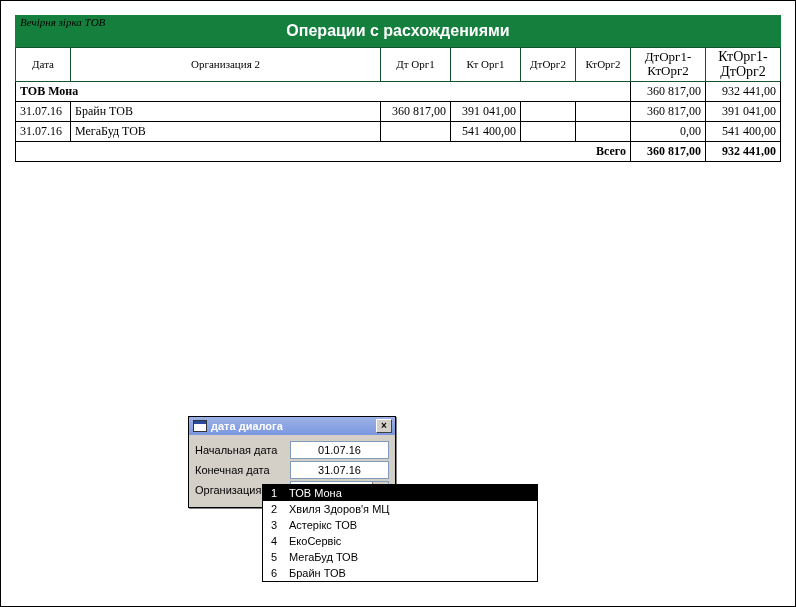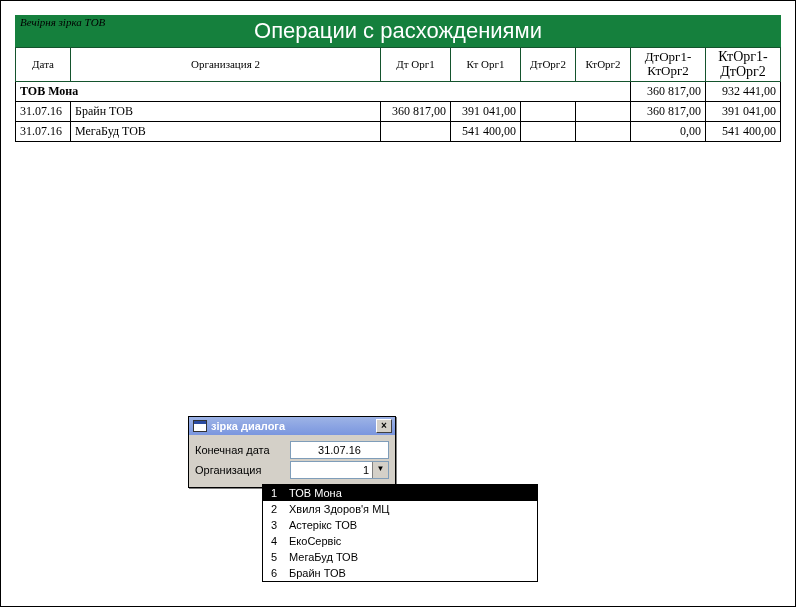--- a/index.html
+++ b/index.html
@@ -28,22 +28,22 @@
     position: absolute;
     left: 5px;
     top: 1px;
     font-family: "Times New Roman", serif;
     font-style: italic;
     font-size: 11px;
     color: #000;
   }
   .title-main {
     font-family: Arial, sans-serif;
-    font-weight: normal;
-    font-size: 22px;
+    font-weight: bold;
+    font-size: 16px;
     color: #fff;
     text-align: center;
     line-height: 32px;
   }
   table.report {
     width: 100%;
     border-collapse: collapse;
     font-size: 12px;
   }
   table.report th {
@@ -267,33 +267,42 @@
       <tr>
         <td class="lt">31.07.16</td>
         <td class="lt">МегаБуд ТОВ</td>
         <td></td>
         <td>541 400,00</td>
         <td></td>
         <td></td>
         <td>0,00</td>
         <td>541 400,00</td>
       </tr>
+      <tr class="totals-row">
+        <td colspan="6" class="totals-label">Всего</td>
+        <td style="border-top:1px solid #000">360 817,00</td>
+        <td style="border-top:1px solid #000">932 441,00</td>
+      </tr>
     </tbody>
   </table>
 </div>
 
 <div class="dialog">
   <div class="dialog-title">
     <span class="dialog-title-left">
       <span class="dialog-icon"></span>
-      <span>зірка диалога</span>
+      <span>дата диалога</span>
     </span>
     <span class="dialog-close">×</span>
   </div>
   <div class="dialog-body">
+    <div class="dialog-row">
+      <label>Начальная дата</label>
+      <div class="field">01.07.16</div>
+    </div>
     <div class="dialog-row">
       <label>Конечная дата</label>
       <div class="field">31.07.16</div>
     </div>
     <div class="dialog-row">
       <label>Организация</label>
       <div class="combo">
         <div class="cval">1</div>
         <div class="cbtn">▼</div>
       </div>

